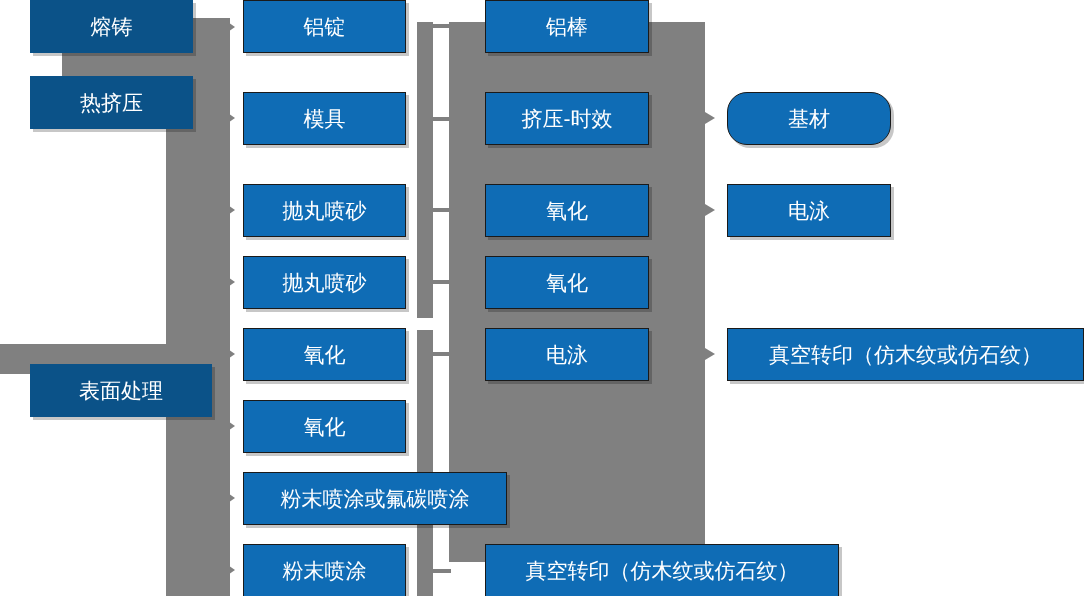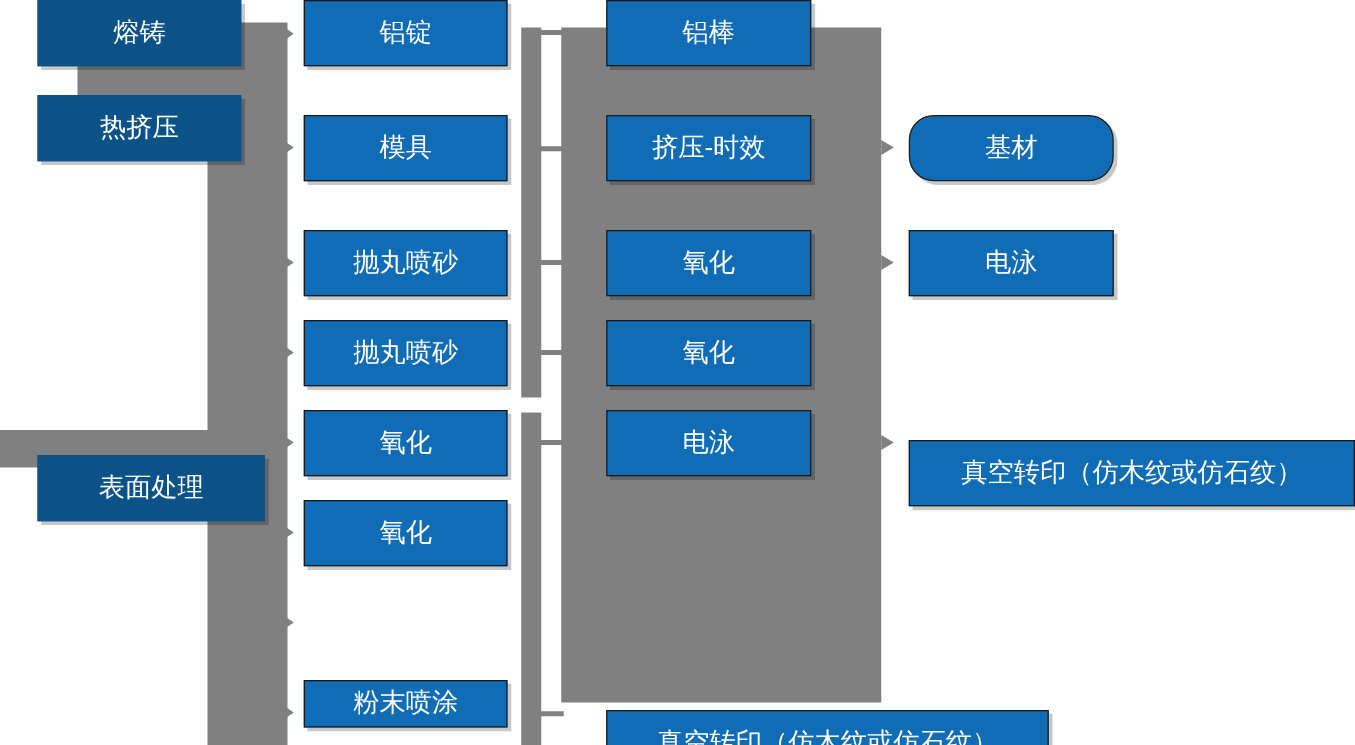--- a/index.html
+++ b/index.html
@@ -19,21 +19,21 @@
 
   
   .box{position:absolute;box-sizing:border-box;
        display:flex;align-items:center;justify-content:center;
        color:#ffffff;font-size:21px;line-height:1.1;
        border:1px solid #1a1a1a;
        box-shadow:3px 3px 0 rgba(0,0,0,0.22);
        white-space:nowrap;}
   .box.dark{background:#0B5288;border-color:#0B5288;margin-left:30px;}
   .box.mid{background:#0F6CB5;}
-  .box.wide{font-size:21px;margin-top:24px;}
+  .box.wide{font-size:21px;}
 </style>
 </head>
 <body>
 
 <div id="canvas">
 
   <div class="gray" style="left:80px;  top:52px;  width:140px; height:44px;"></div>
 
   <div class="gray" style="left:62px;  top:52px;  width:22px;  height:33px;"></div>
 
@@ -69,21 +69,22 @@
   <div class="box dark" style="left:0px; top:0px; width:163px; height:53px;">熔铸</div>
   <div class="box dark" style="left:0px; top:76px; width:163px; height:53px;">热挤压</div>
   <div class="box dark" style="left:0px; top:364px; width:182px; height:53px;">表面处理</div>
 
   <div class="box mid" style="left:243px; top:0px; width:163px; height:53px;">铝锭</div>
   <div class="box mid" style="left:243px; top:92px; width:163px; height:53px;">模具</div>
   <div class="box mid" style="left:243px; top:184px; width:163px; height:53px;">抛丸喷砂</div>
   <div class="box mid" style="left:243px; top:256px; width:163px; height:53px;">抛丸喷砂</div>
   <div class="box mid" style="left:243px; top:328px; width:163px; height:53px;">氧化</div>
   <div class="box mid" style="left:243px; top:400px; width:163px; height:53px;">氧化</div>
-  <div class="box mid" style="left:243px; top:544px; width:163px; height:38px;">粉末喷涂</div>
+  <div class="box mid wide" style="left:243px; top:472px; width:264px; height:53px;">粉末喷涂或氟碳喷涂</div>
+  <div class="box mid" style="left:243px; top:544px; width:163px; height:53px;">粉末喷涂</div>
 
   <div class="box mid" style="left:485px; top:0px; width:164px; height:53px;">铝棒</div>
   <div class="box mid" style="left:485px; top:92px; width:164px; height:53px;">挤压-时效</div>
   <div class="box mid" style="left:485px; top:184px; width:164px; height:53px;">氧化</div>
   <div class="box mid" style="left:485px; top:256px; width:164px; height:53px;">氧化</div>
   <div class="box mid" style="left:485px; top:328px; width:164px; height:53px;">电泳</div>
   <div class="box mid wide" style="left:485px; top:544px; width:354px; height:53px;">真空转印（仿木纹或仿石纹）</div>
 
   <div class="box mid" style="left:727px; top:92px; width:164px; height:53px;border-radius:20px;">基材</div>
   <div class="box mid" style="left:727px; top:184px; width:164px; height:53px;">电泳</div>

